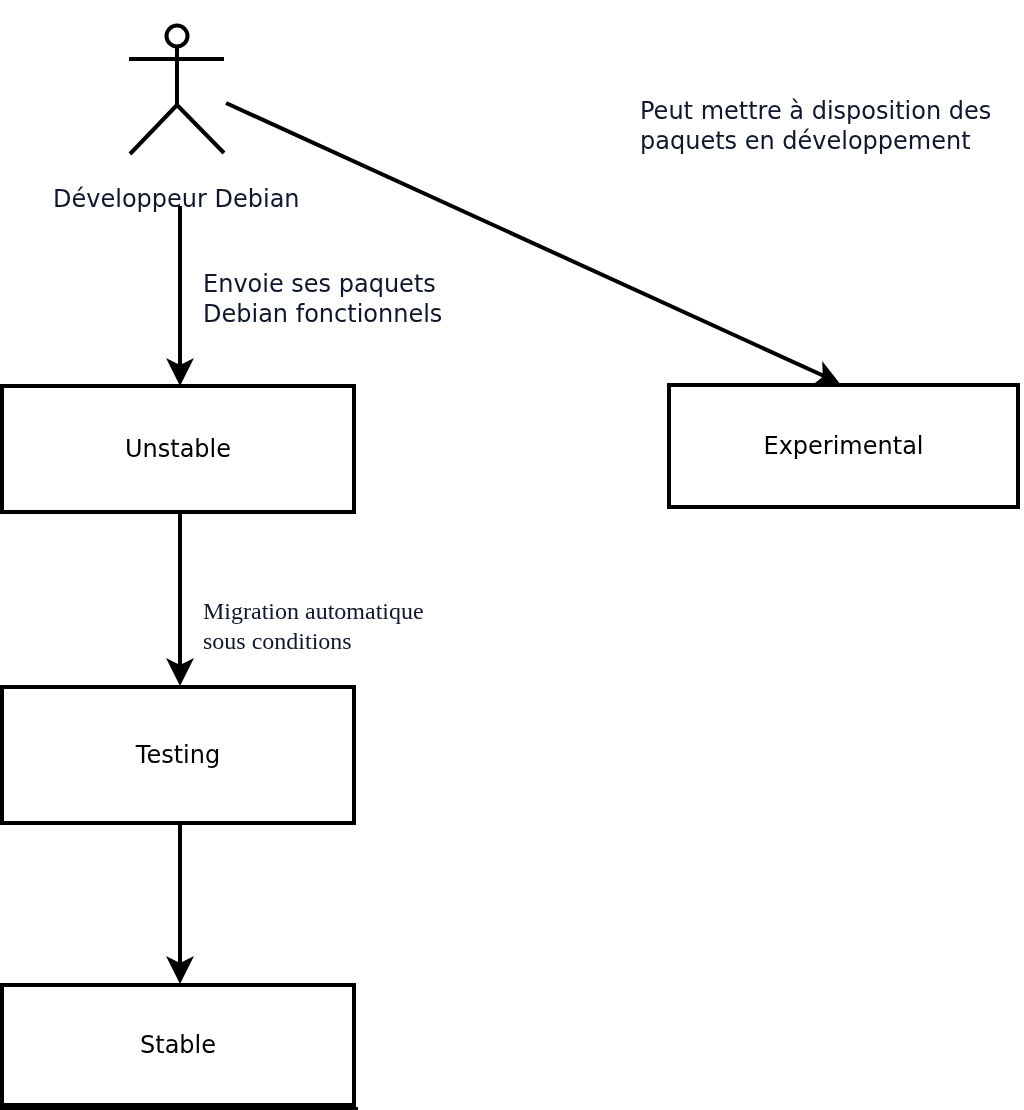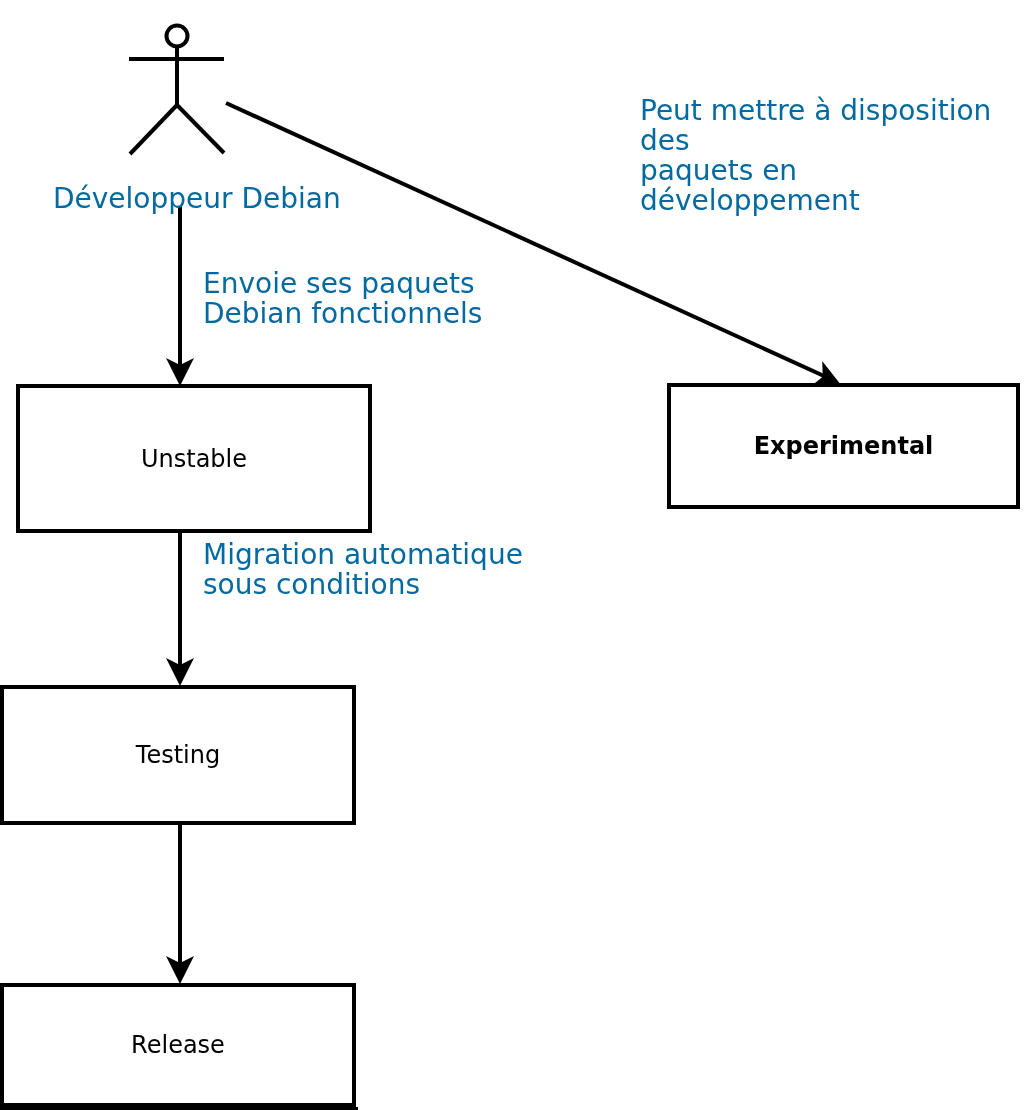--- a/index.html
+++ b/index.html
@@ -26,24 +26,24 @@
     box-sizing: border-box;
     border: 4px solid #000000;
     background: #ffffff;
     display: flex;
     align-items: center;
     justify-content: center;
     font-size: 24px;
   }
   .edge-label, .actor-label {
     position: absolute;
-    font-size: 28px;
+    font-size: 24px;
     line-height: 30px;
     white-space: pre-line;
-    color: #0369a1;
+    color: #0f172a;
   }
   .cropped-edge {
     position: absolute;
     left: 0;
     top: 1107px;
     width: 358px;
     height: 3px;
     background: #000000;
   }
 </style>
@@ -84,35 +84,35 @@
   </svg>
 
   <div class="actor-label" style="left:53px; top:172px;margin-top:12px;">Développeur Debian</div>
 
   <div class="edge-label" style="left:640px; top:96px;">Peut mettre à disposition des
 paquets en développement</div>
 
   <div class="edge-label" style="left:203px; top:269px;">Envoie ses paquets
 Debian fonctionnels</div>
 
-  <div class="edge-label" style="left:203px; top:540px;">Migration automatique
+  <div class="edge-label" style="left:203px; top:596px;font-family:Liberation Serif, serif;">Migration automatique
 sous conditions</div>
 
 
-  <div class="flow-box" style="left:16px; top:384px; width:356px; height:149px;">
+  <div class="flow-box" style="left:0; top:384px; width:356px; height:130px;">
     <span>Unstable</span>
   </div>
 
-  <div class="flow-box" style="left:667px; top:383px; width:353px; height:126px;font-weight:bold;">
+  <div class="flow-box" style="left:667px; top:383px; width:353px; height:126px;">
     <span>Experimental</span>
   </div>
 
   <div class="flow-box" style="left:0; top:685px; width:356px; height:140px;">
     <span>Testing</span>
   </div>
 
   <div class="flow-box" style="left:0; top:983px; width:356px; height:124px;">
-    <span>Release</span>
+    <span>Stable</span>
   </div>
 
   <div class="cropped-edge"></div>
 
 </div>
 
 </body></html>

